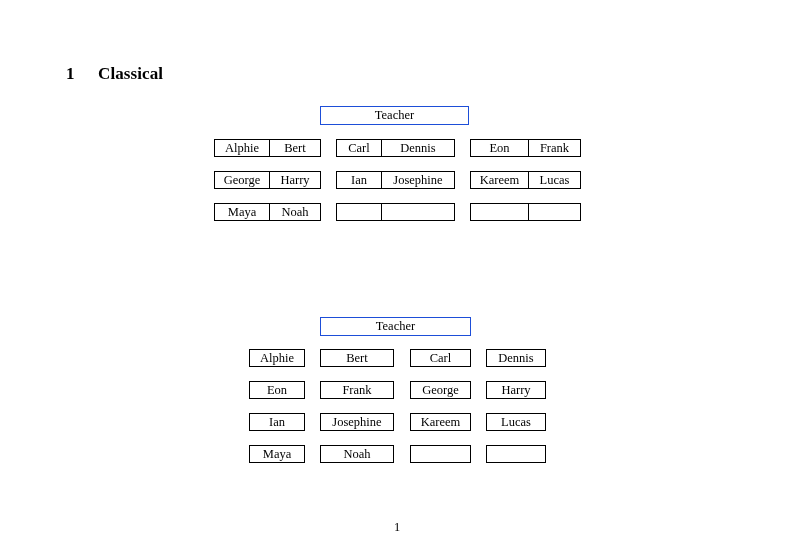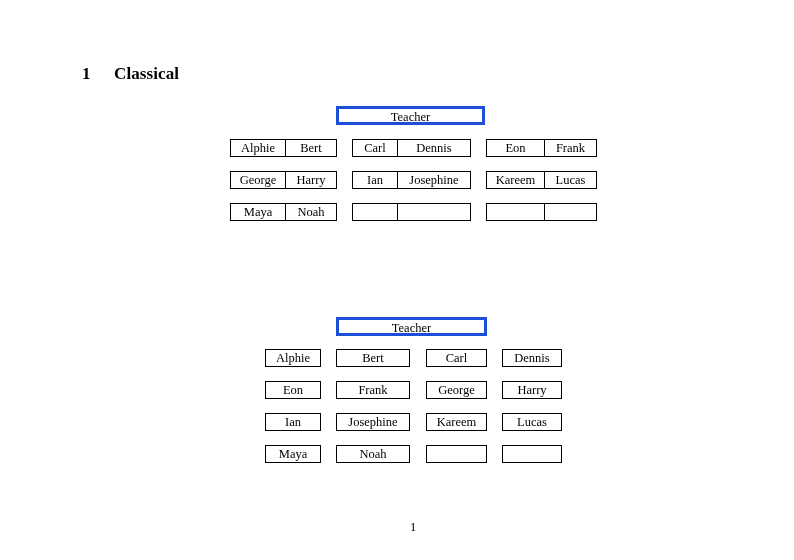--- a/index.html
+++ b/index.html
@@ -12,21 +12,21 @@
     height: 560px;
     position: relative;
     overflow: hidden;
     font-family: "Liberation Serif", "DejaVu Serif", serif;
     color: #000000;
     -webkit-font-smoothing: antialiased;
   }
 
   .page {
     position: absolute;
-    left: 16px; top: 0;
+    left: 0; top: 0;
     width: 765px;
     height: 560px;
   }
 
   
   .section-heading {
     position: absolute;
     font-size: 17px;
     font-weight: bold;
     line-height: 20px;
@@ -73,21 +73,21 @@
     overflow: hidden;
   }
   .group > .gcell + .gcell {
     border-left: 1px solid #000000;
   }
 
   
   .teacher-box {
     position: absolute;
     box-sizing: border-box;
-    border: 3px solid #1d4ed8;
+    border: 1px solid #1d4ed8;
     height: 19px;
     line-height: 17px;
     font-size: 12.5px;
     text-align: center;
     background: #ffffff;
     white-space: nowrap;
   }
 
   
   #page-number {

